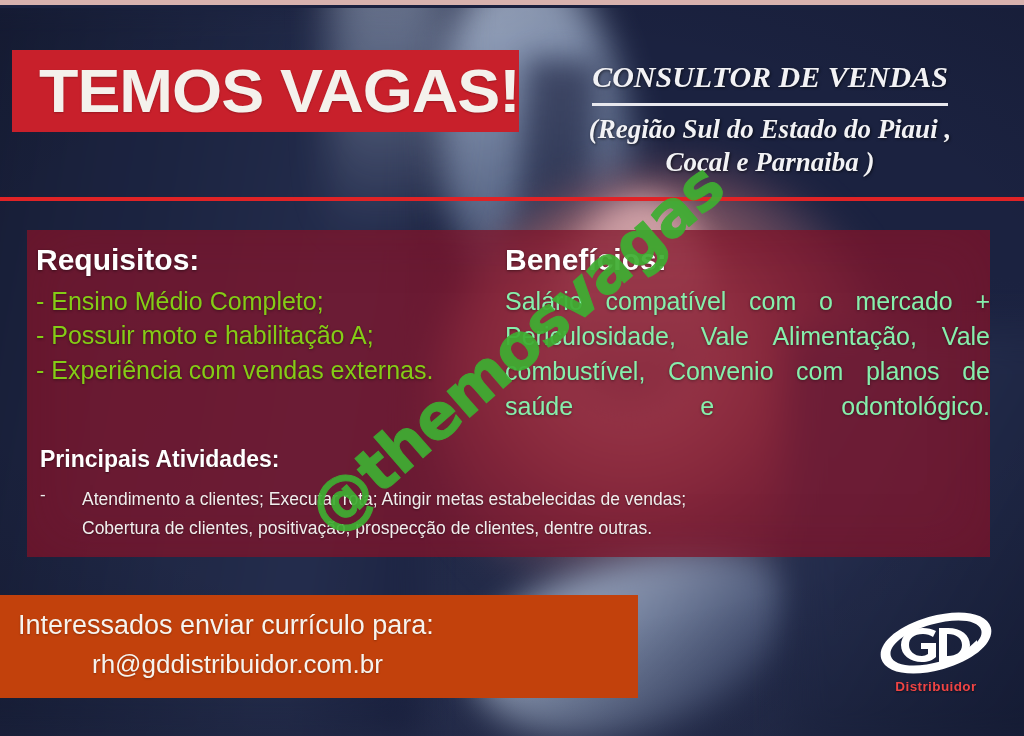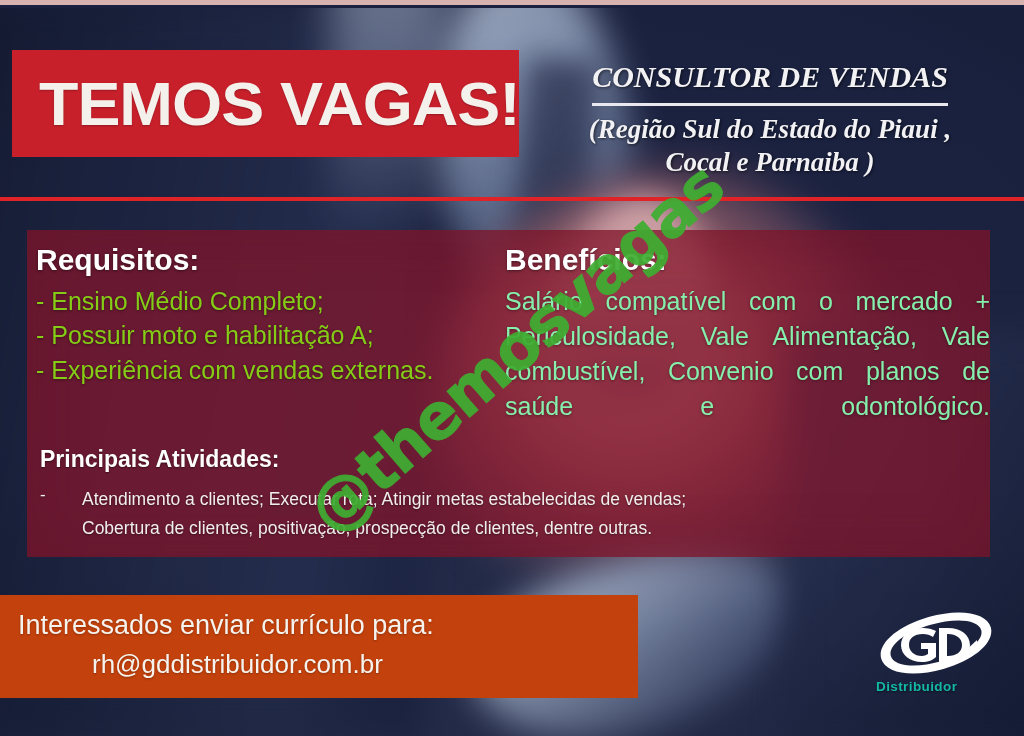--- a/index.html
+++ b/index.html
@@ -62,21 +62,21 @@
 
   
   .top-border{position:absolute;left:0;top:0;width:1024px;height:5px;
       background:#d8b2ae;}
   .top-border-dark{position:absolute;left:0;top:5px;width:1024px;height:3px;
       background:#1a2140;}
   .divider-line{position:absolute;left:0;top:197px;width:1024px;height:4px;
       background:#e02326;}
 
   
-  .headline-banner{position:absolute;left:12px;top:50px;width:507px;height:107px;
+  .headline-banner{position:absolute;left:12px;top:50px;width:507px;height:82px;
       background:#c8202b;display:flex;align-items:center;}
   .headline-text{color:#f4f1ec;font-size:62px;font-weight:bold;
       letter-spacing:-1px;padding-left:26px;line-height:1;
       font-family:"Liberation Sans",sans-serif;
       transform:scaleX(1.04);transform-origin:left center;
       text-shadow:0 1px 2px rgba(0,0,0,.25);}
 
   
   .job-title{position:absolute;left:520px;top:60px;width:500px;
       text-align:center;color:#f2f2f5;
@@ -120,22 +120,22 @@
   .contact-title{position:absolute;left:18px;top:14px;color:#f6f3ee;
       font-size:27px;line-height:1.2;
       text-shadow:0 1px 2px rgba(0,0,0,.25);}
   .contact-email{position:absolute;left:92px;top:54px;color:#f6f3ee;
       font-size:26px;line-height:1.2;
       text-shadow:0 1px 2px rgba(0,0,0,.25);}
 
   
   .logo{position:absolute;left:876px;top:612px;width:120px;height:86px;}
   .logo svg{display:block;}
-  .logo-word{color:#14b8a6;font-size:13.5px;font-weight:bold;
-      letter-spacing:.4px;text-align:left;margin-top:1px;
+  .logo-word{color:#ef4444;font-size:13.5px;font-weight:bold;
+      letter-spacing:.4px;text-align:center;margin-top:1px;
       text-shadow:0 1px 2px rgba(0,0,0,.5);}
 
   
   .watermark{position:absolute;left:246px;top:312px;width:540px;
       color:#3fae32;font-size:63px;font-weight:bold;letter-spacing:-1px;
       font-family:"DejaVu Sans",sans-serif;
       transform:rotate(-41deg);transform-origin:center center;
       text-align:center;opacity:.93;pointer-events:none;
       -webkit-text-stroke:1px #3fae32;}
 </style>

